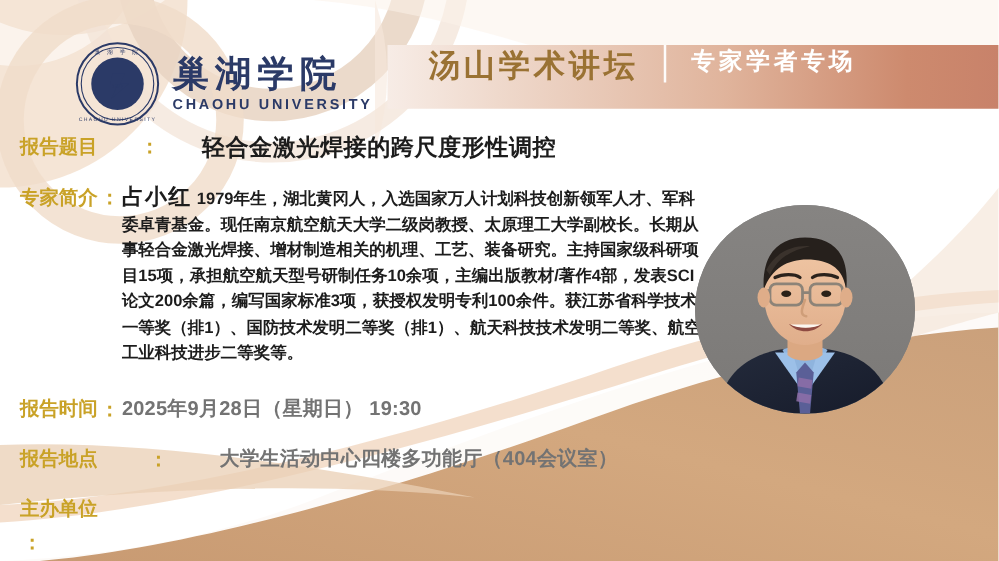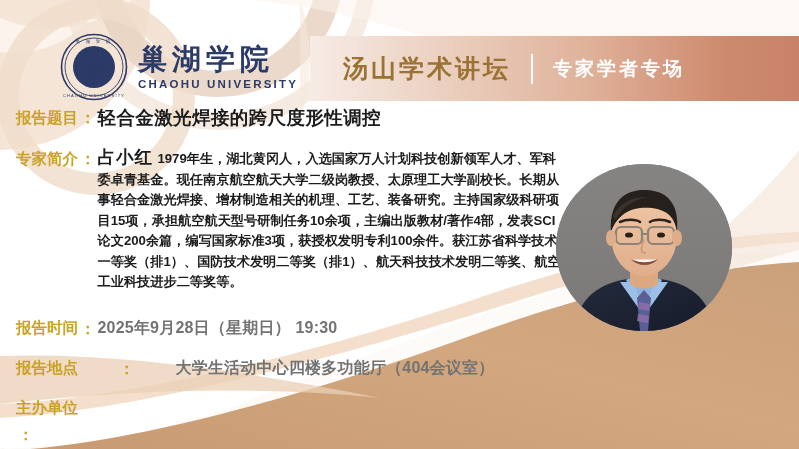--- a/index.html
+++ b/index.html
@@ -23,23 +23,23 @@
   .uni-cn{
     font-family:"DejaVu Serif","Liberation Serif",serif;
     font-size:29px;font-weight:700;color:#2b3a67;letter-spacing:5px;
     line-height:1.05;white-space:nowrap;
   }
   .uni-en{
     font-size:11.5px;font-weight:700;color:#2b3a67;letter-spacing:2.2px;
     margin-top:4px;white-space:nowrap;
   }
   .banner{
-    position:absolute;left:310px;top:36px;width:489px;height:65px;
+    position:absolute;left:310px;top:36px;width:489px;height:51px;
     background:linear-gradient(90deg,#f7ece6 0%,#efd9cc 18%,#e0b49c 55%,#cd8a6e 85%,#c8826a 100%);
-    display:flex;align-items:center;
+    display:flex;
   }
   .banner-main{
     font-family:"DejaVu Serif","Liberation Serif",serif;
     font-size:25px;font-weight:700;color:#9a7233;letter-spacing:3px;
     margin-left:33px;white-space:nowrap;
   }
   .banner-div{width:2px;height:30px;background:#ffffff;margin:0 20px;opacity:.95;}
   .banner-sub{
     font-family:"DejaVu Serif","Liberation Serif",serif;
     font-size:19px;font-weight:700;color:#ffffff;letter-spacing:3px;white-space:nowrap;
@@ -47,21 +47,21 @@
 
   
   .content{position:absolute;left:0;top:104px;width:799px;}
   .row{display:flex;align-items:flex-start;padding-left:16px;}
   .label{
     color:#c9a227;font-size:15.5px;font-weight:700;white-space:nowrap;
     flex:0 0 auto;line-height:28px;
   }
   .colon{color:#c9a227;font-size:15.5px;font-weight:700;line-height:28px;padding:0 2px;}
 
-  .row-title{margin-top:0;}
+  .row-title{margin-top:0;gap:32px;}
   .title-text{
     color:#1c1c1c;font-size:18.5px;font-weight:700;letter-spacing:.4px;
     line-height:28px;white-space:nowrap;
   }
 
   .row-bio{margin-top:13px;}
   .bio-body{width:470px;}
   .bio-name{
     color:#1c1c1c;font-size:17.5px;font-weight:700;letter-spacing:1px;
   }

